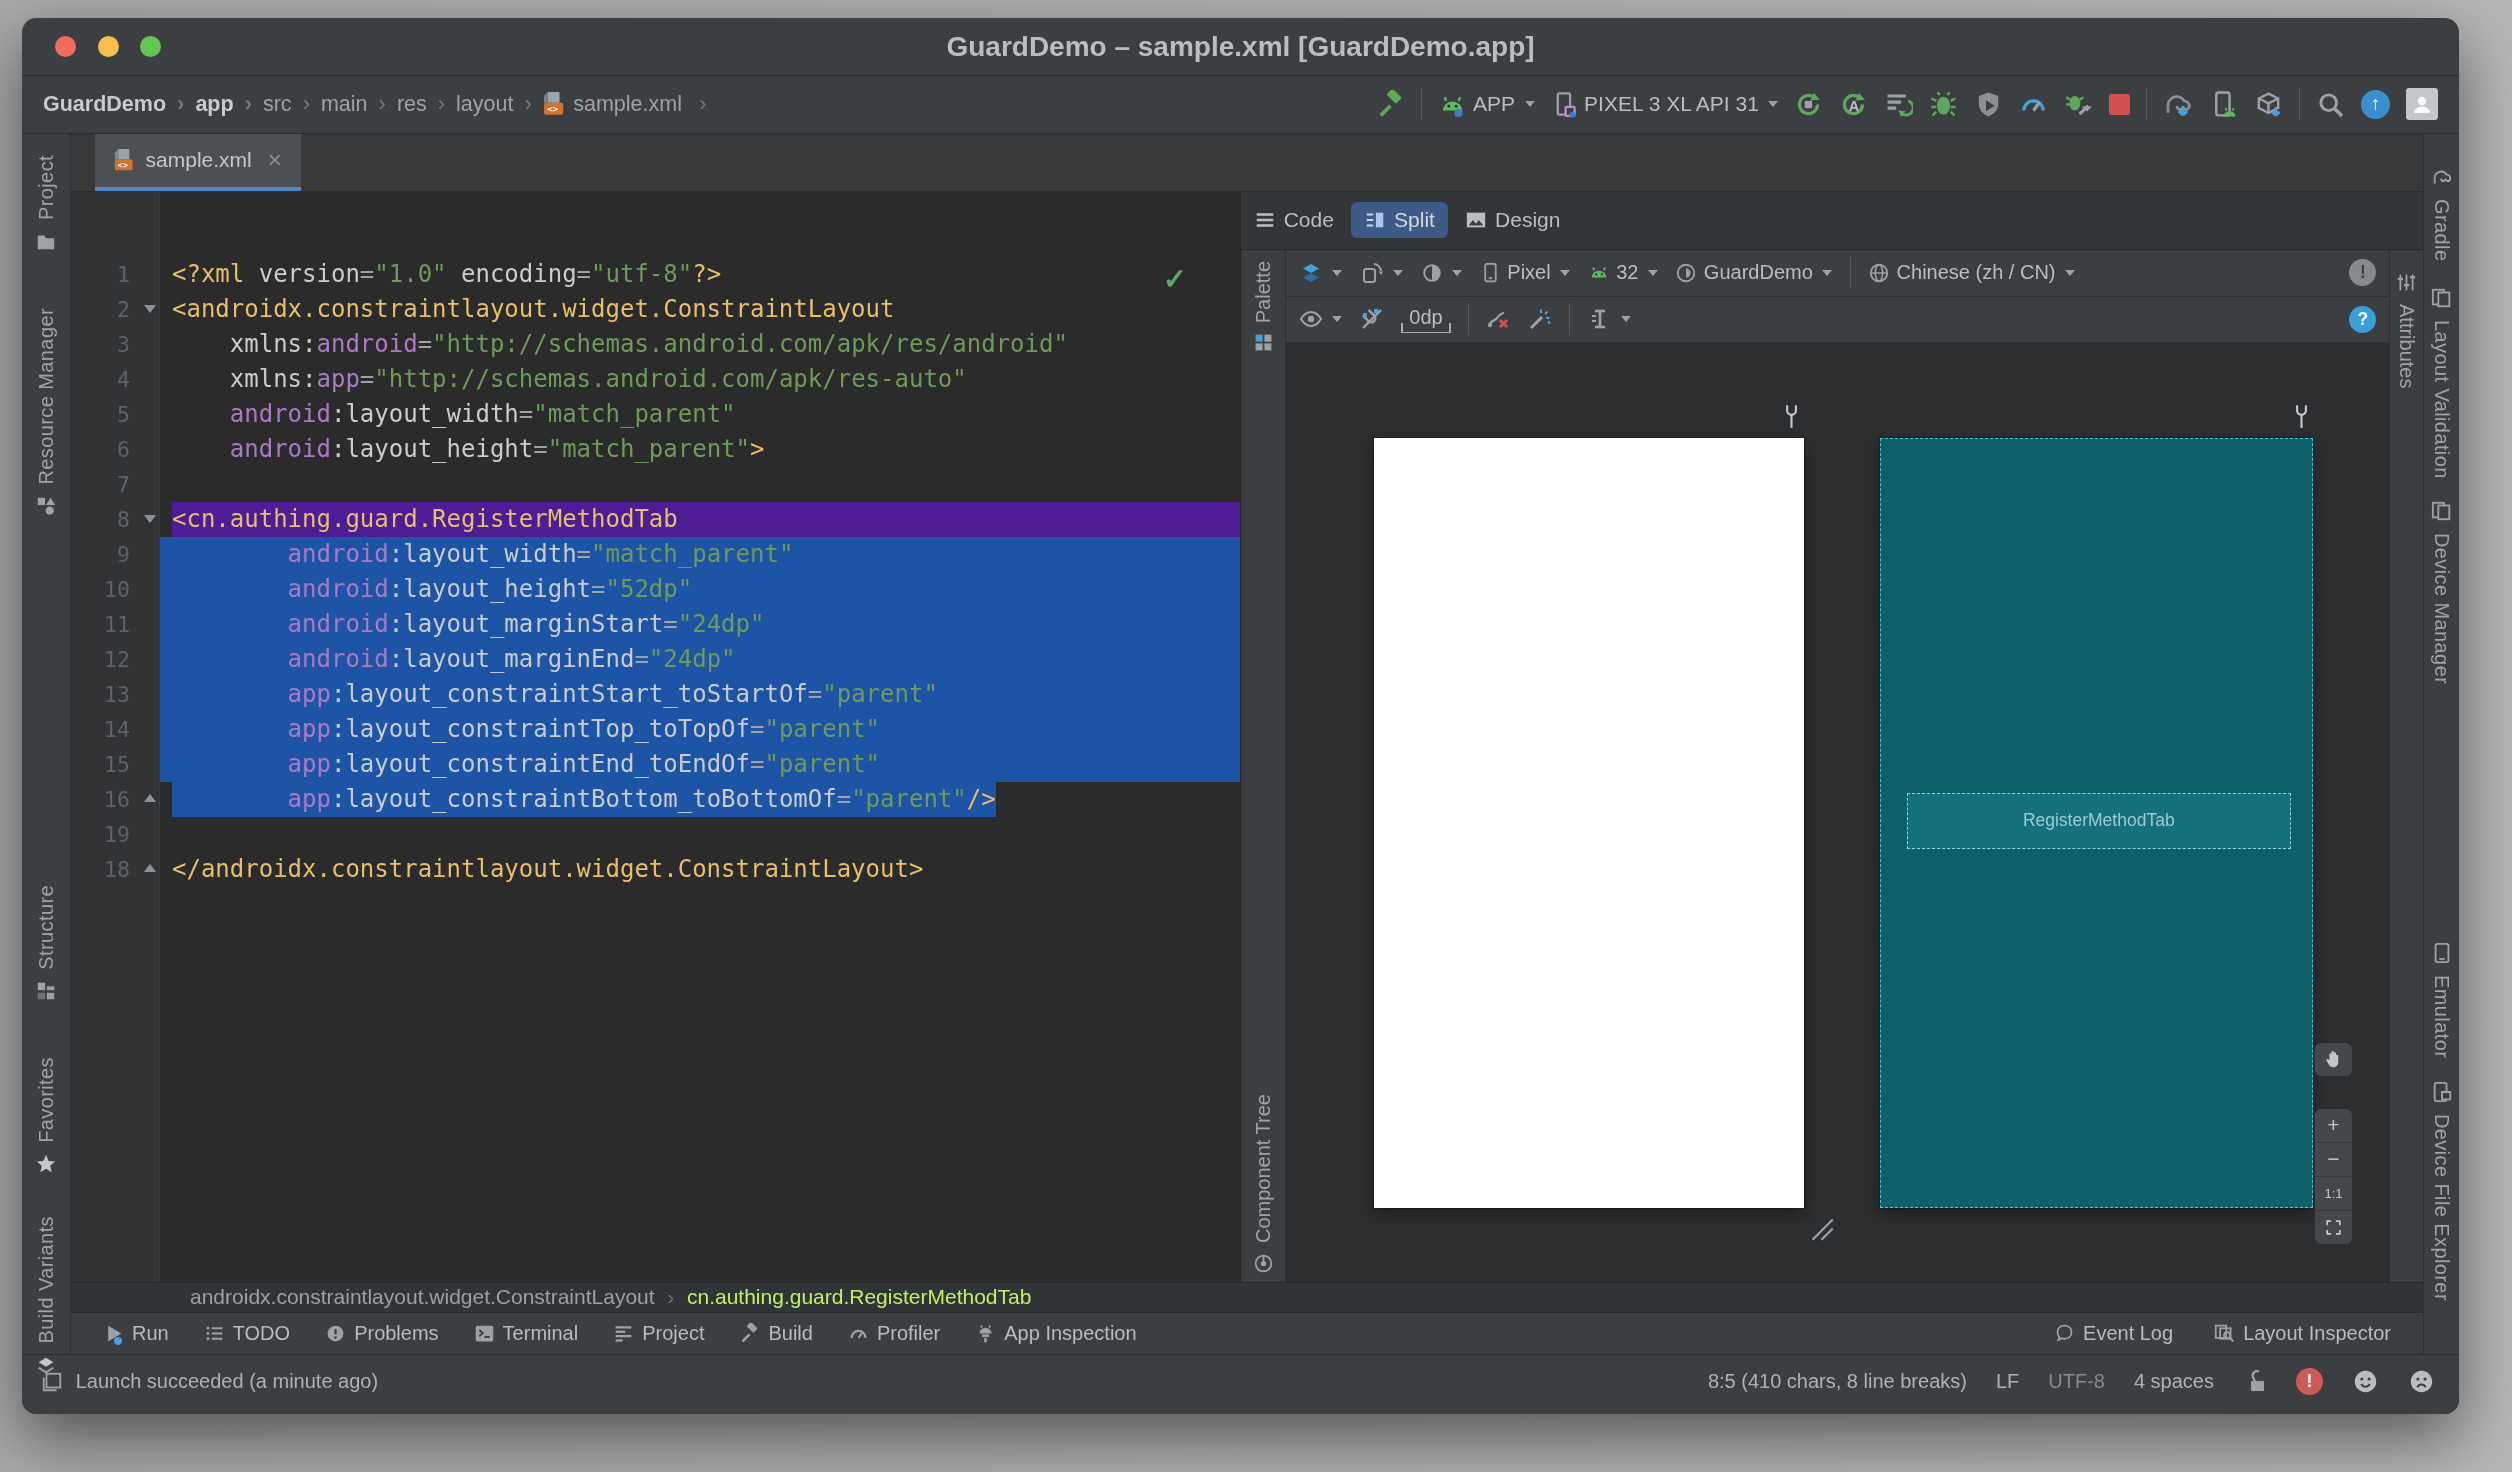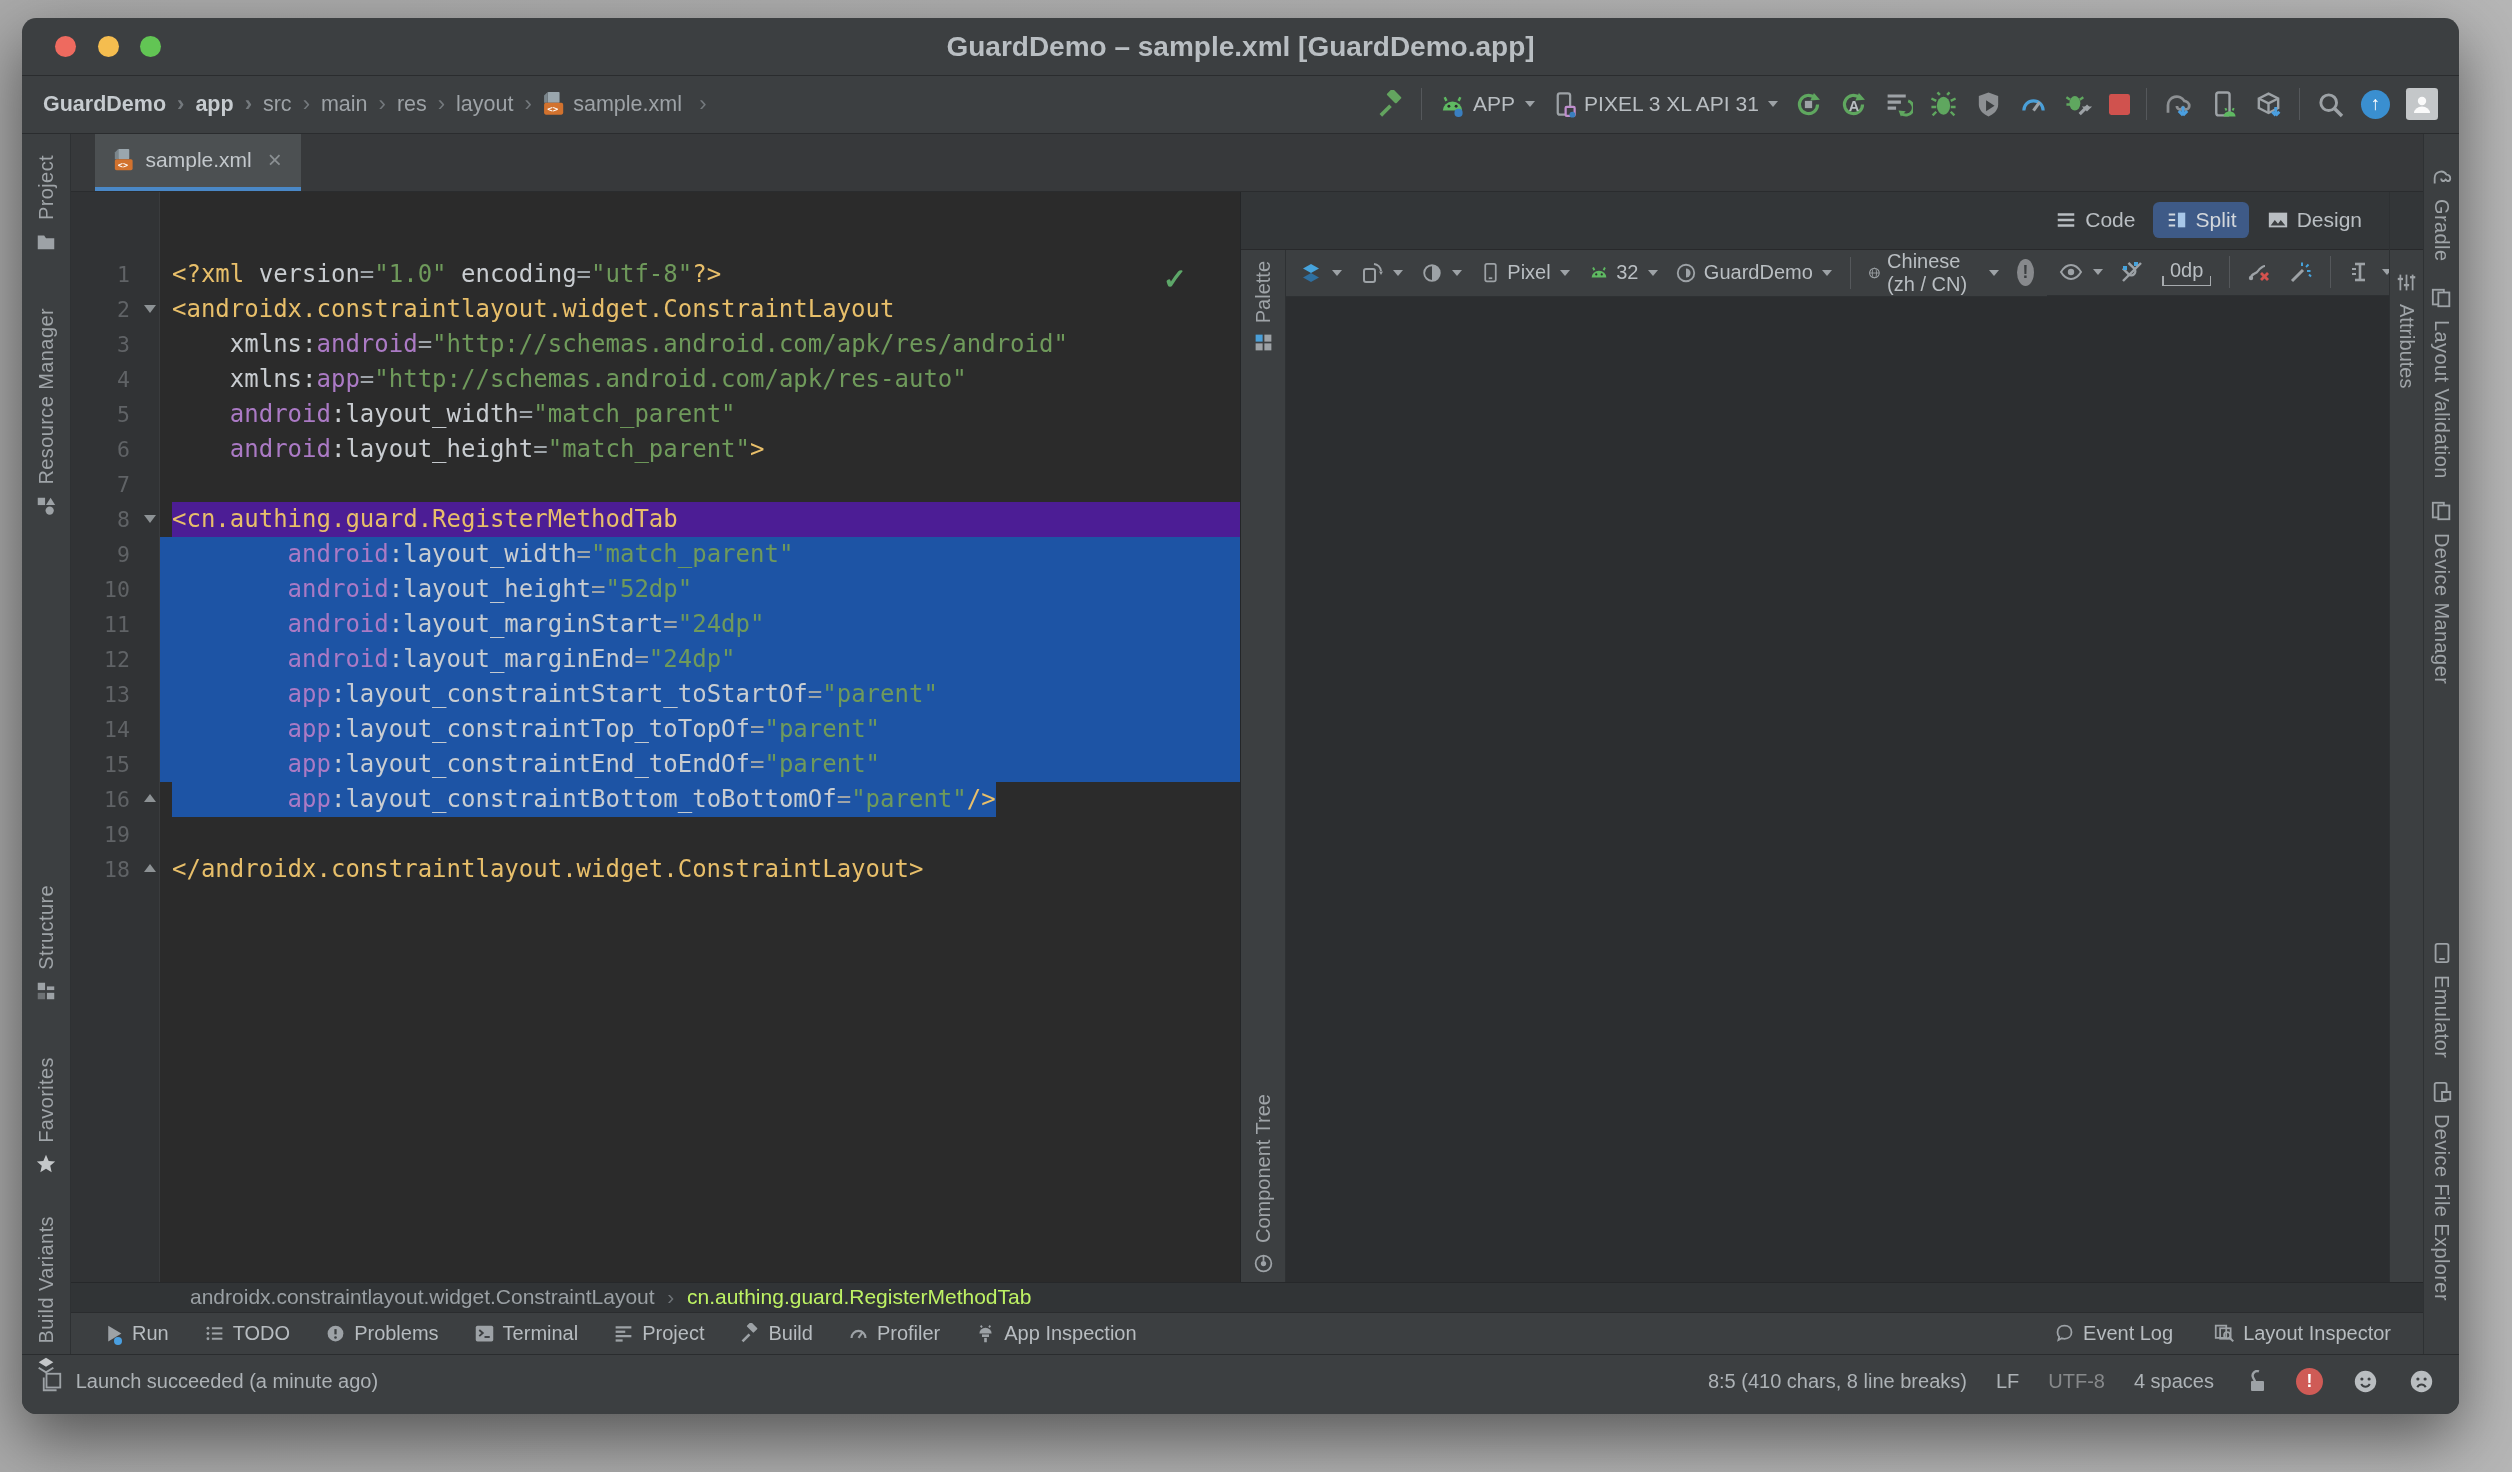--- a/index.html
+++ b/index.html
@@ -57,29 +57,29 @@
   .cl{height:35px;display:flex;align-items:stretch;padding-left:12px;font:24px/35px "DejaVu Sans Mono",monospace;position:relative;color:#a9b7c6}
   .seg{white-space:pre}
   .fill{flex:1 1 auto}
   .cl.sel-full{background:#1d54a5}
   .cl.sel-from .seg,.cl.sel-from .fill{background:#4c1d95}
   .cl.sel-to .seg{background:#1d54a5}
   .tk-t{color:#e8bf6a}.tk-n{color:#ab7ac5}.tk-a{color:#c9cdd1}.tk-e{color:#9da3a8}.tk-v{color:#6f9a5b}
   .inspect-ok{position:absolute;right:53px;top:70px;font-size:29px;color:#5da769;font-weight:bold}
   
   .design-panel{flex:1 1 auto;display:flex;flex-direction:column;background:#2c2e30;border-left:0.8px solid #242628;min-width:0}
-  .mode-row{height:57px;flex:0 0 57px;background:#333638;border-bottom:0.8px solid #28292b;display:flex;align-items:center;justify-content:flex-end;padding-right:14.3px;gap:4.8px}
+  .mode-row{height:57px;flex:0 0 57px;background:#333638;border-bottom:0.8px solid #28292b;display:flex;align-items:center;padding-right:14.3px;gap:4.8px}
   .mbtn{display:flex;align-items:center;gap:8px;font-size:21px;color:#b9bec2;padding:6.4px 12.7px;border-radius:6.4px;cursor:pointer}
   .mbtn.active{background:#3e5a87;color:#d3d7db}
   .panel-body{flex:1 1 auto;display:flex;min-height:0}
   .pstrip{flex:0 0 45px;background:#3c3f41;border-right:0.8px solid #2e3133;position:relative;display:flex;flex-direction:column;align-items:center;padding:11px 0 8px;box-sizing:border-box}
   .pstrip .lbl{font-size:20px;color:#9fa4a8}
   .pgroup{display:flex;flex-direction:column;align-items:center;gap:9.6px;cursor:pointer}
   .pgroup.bottom{margin-top:auto}
-  .dmain{flex:1 1 auto;display:flex;flex-direction:row;min-width:0}
+  .dmain{flex:1 1 auto;display:flex;flex-direction:column;min-width:0}
   .dtb{background:#3c3f41;border-bottom:0.8px solid #2e3133;display:flex;align-items:center;padding:0 12.7px;gap:17.5px}
   .dtb1{height:46px;flex:0 0 46px}
   .dtb2{height:45px;flex:0 0 45px}
   .dtb .ddl{font-size:20px}
   .badge{width:27px;height:27px;font-size:17.5px;margin-left:auto}
   .badge.gray{background:#87898c;color:#3c3f41}
   .badge.blue{background:#3a9fd8;color:#fff}
   .margin-btn{position:relative;font-size:20px;color:#b9bec2;padding:1.6px 8px 3.2px;border-bottom:1.6px solid #a7abae;cursor:pointer}
   .margin-btn::before,.margin-btn::after{content:"";position:absolute;bottom:0;width:1.6px;height:9.6px;background:#a7abae}
   .margin-btn::before{left:0}.margin-btn::after{right:0}

